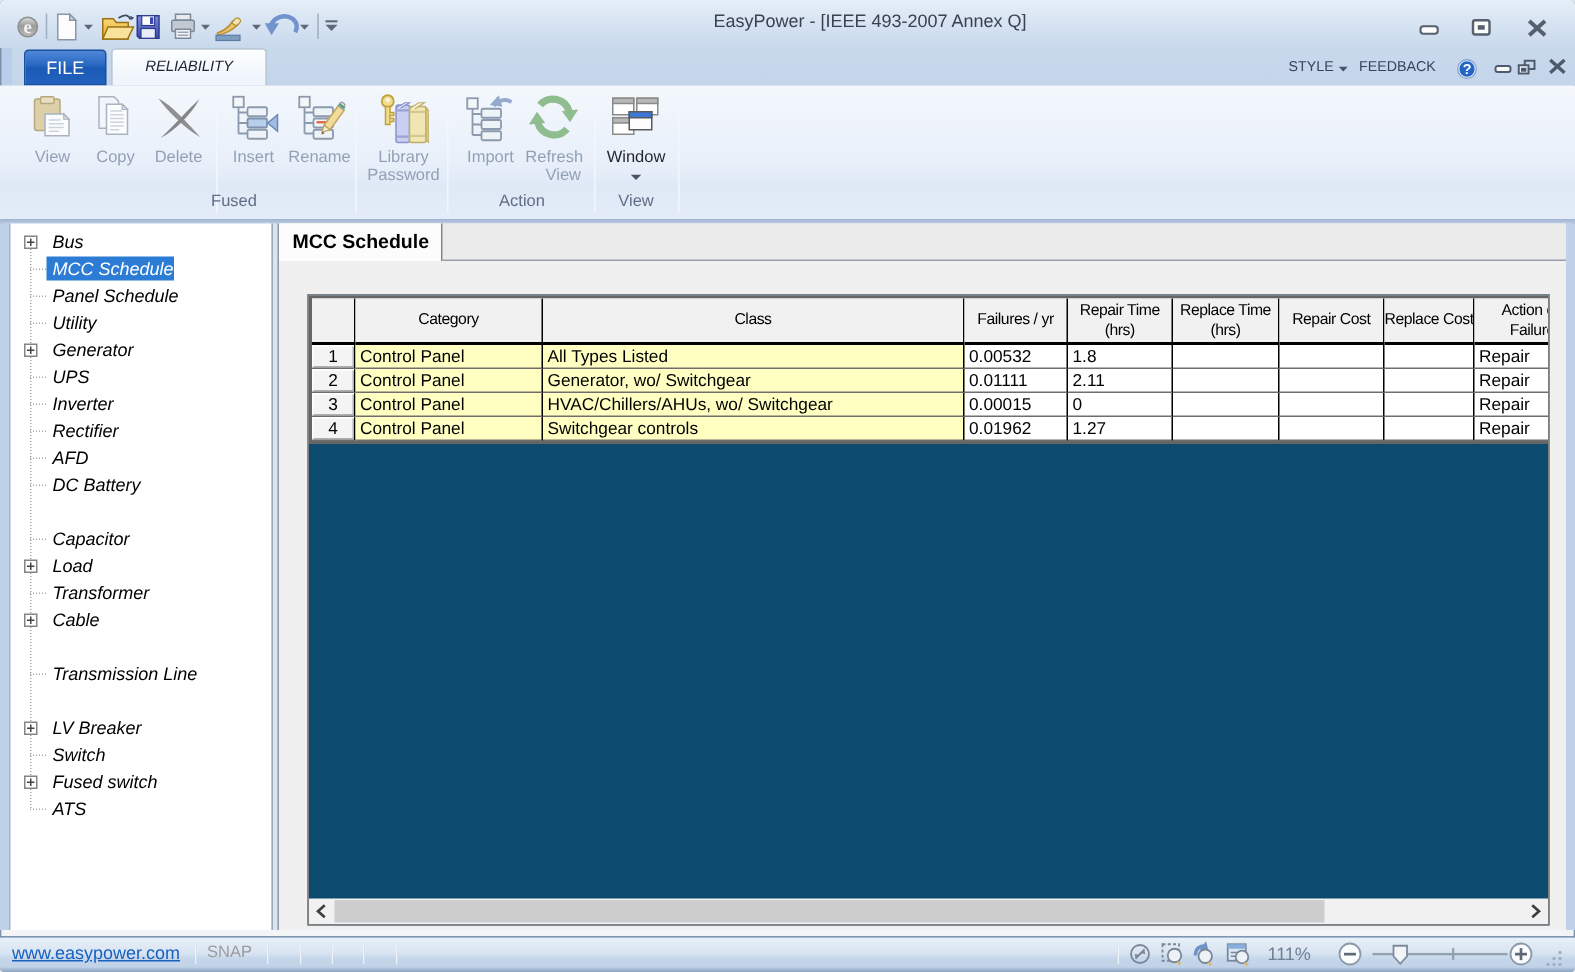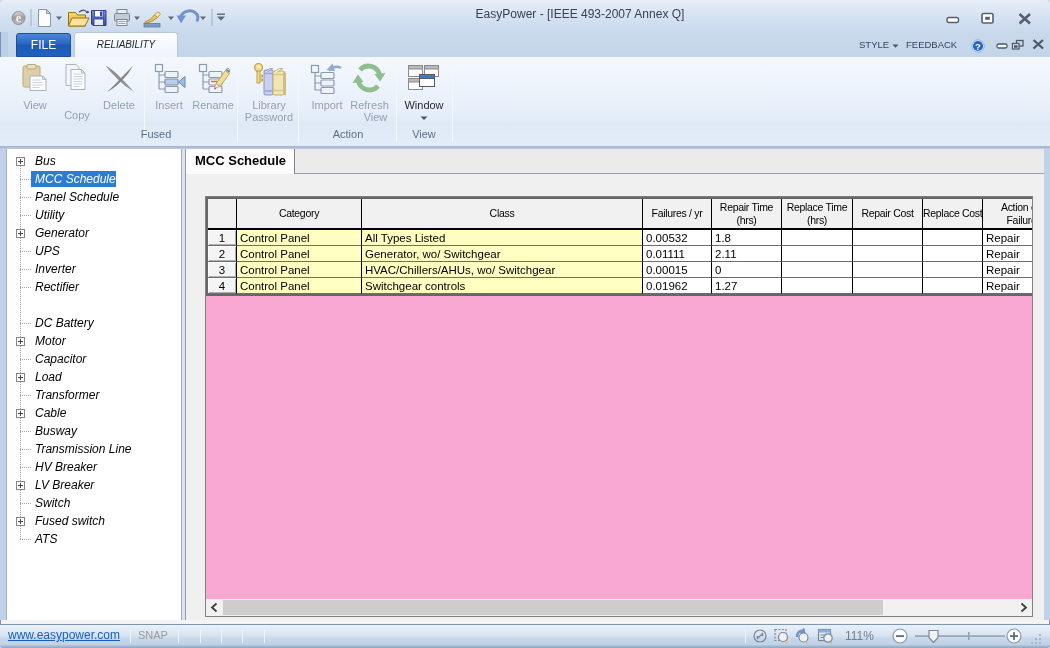--- a/index.html
+++ b/index.html
@@ -49,21 +49,21 @@
 .tbox { position:absolute; left:9px; top:5px; width:9px; height:9px; background:#fff; border:1px solid #848484; }
 .tbox:before { content:""; position:absolute; left:1px; top:3px; width:5px; height:1px; background:#444; }
 .tbox:after  { content:""; position:absolute; left:3px; top:1px; width:1px; height:5px; background:#444; }
 .tlbl { position:absolute; left:28px; top:2px; white-space:nowrap; }
 #vline { position:absolute; left:13px; top:11px; width:1px; height:379px;
   background:repeating-linear-gradient(to bottom,#a6a6a6 0 1px,transparent 1px 2px); }
 
 #tabbar { position:absolute; left:0; top:0; width:858px; height:25px; background:#ebebec; border-bottom:1px solid #999fa8; }
 #doctab { position:absolute; left:0; top:0; width:109px; height:25px; background:#fcfcfc;
   border-right:1px solid #7f848c; font-size:13px; font-weight:bold; color:#000; line-height:24px; padding-left:9px; }
-#gridview { position:absolute; left:19px; top:47px; width:828px; height:421px; border:1px solid #808080; background:#f9a8d4; overflow:hidden; }
+#gridview { position:absolute; left:19px; top:47px; width:828px; height:421px; border:1px solid #808080; background:#0c4a6e; overflow:hidden; }
 #rtable { position:absolute; left:0; top:0; width:857px; border-collapse:separate; border-spacing:0; table-layout:fixed; background:#fff;
   font-size:11.5px; border:2px solid #666; }
 #rtable td, #rtable th { border-right:1px solid #000; border-bottom:1px solid #6e6e6e; padding:0 0 0 3px;
   overflow:hidden; white-space:nowrap; font-weight:normal; text-align:left; }
 #rtable thead th { border-bottom:2px solid #000; text-align:center; padding:0; background:#f1f1f1; height:31px; line-height:13px; font-size:10.5px; letter-spacing:-0.3px; }
 #rtable td { height:16px; }
 #rtable td.num { text-align:center; background:#f4f4f4; padding:0;
   border-right:1px solid #000; box-shadow:inset 1px 1px 0 #fff, inset -1px -1px 0 #b0b0b0; }
 #rtable td.yel { background:#ffffc2; }
 
@@ -263,21 +263,21 @@
         <rect x="17.5" y="1.5" width="14" height="3.5" fill="#b9b9b9"></rect>
         <rect x="1.5" y="14.5" width="14" height="11" fill="#fff"></rect>
         <rect x="1.5" y="14.5" width="14" height="3.5" fill="#b9b9b9"></rect>
       </g>
       <g stroke="#5a5a5a" stroke-width="1">
         <rect x="12.5" y="10.5" width="15" height="12" fill="#fdfdfd"></rect>
         <rect x="12.5" y="10.5" width="15" height="4" fill="#3c77d8"></rect>
       </g>
     </svg>
     <div class="abs rbtnlabel" style="left:13px;  top:42px; width:44px;">View</div>
-    <div class="abs rbtnlabel" style="left:55px;  top:52px; width:44px;">Copy</div>
+    <div class="abs rbtnlabel" style="left:55px;  top:42px; width:44px;">Copy</div>
     <div class="abs rbtnlabel" style="left:97px;  top:42px; width:44px;">Delete</div>
     <div class="abs rbtnlabel" style="left:147px; top:42px; width:44px;">Insert</div>
     <div class="abs rbtnlabel" style="left:190px; top:42px; width:46px;">Rename</div>
     <div class="abs rbtnlabel" style="left:242px; top:42px; width:54px;">Library<br>Password</div>
     <div class="abs rbtnlabel" style="left:305px; top:42px; width:44px;">Import</div>
     <div class="abs rbtnlabel" style="left:346px; top:42px; width:47px;">Refresh<span style="display:block;padding-left:12px;">View</span></div>
     <div class="abs rbtnlabel on" style="left:400px; top:42px; width:48px;">Window</div>
     <svg class="abs" style="left:419px; top:58px;" width="10" height="6" viewBox="0 0 10 6">
         <path d="M1.5 1.5 h7 l-3.5 3.5 z" fill="#4a5467"></path>
       </svg>
@@ -311,55 +311,47 @@
           <div class="tlbl">Generator</div>
         </div>
       <div class="trow" style="top:111px;">
           <div class="tdot"></div>
           <div class="tlbl">Inverter</div>
         </div>
       <div class="trow" style="top:129px;">
           <div class="tdot"></div>
           <div class="tlbl">Rectifier</div>
         </div>
+      <div class="trow" style="top:147px;">
+          <div class="tdot"></div>
+          <div class="tlbl">AFD</div>
+        </div>
       <div class="trow" style="top:165px;">
           <div class="tdot"></div>
           <div class="tlbl">DC Battery</div>
-        </div>
-      <div class="trow" style="top:183px;">
-          <div class="tbox"></div>
-          <div class="tlbl">Motor</div>
         </div>
       <div class="trow" style="top:201px;">
           <div class="tdot"></div>
           <div class="tlbl">Capacitor</div>
         </div>
       <div class="trow" style="top:219px;">
           <div class="tbox"></div>
           <div class="tlbl">Load</div>
         </div>
       <div class="trow" style="top:237px;">
           <div class="tdot"></div>
           <div class="tlbl">Transformer</div>
         </div>
       <div class="trow" style="top:255px;">
           <div class="tbox"></div>
           <div class="tlbl">Cable</div>
         </div>
-      <div class="trow" style="top:273px;">
-          <div class="tdot"></div>
-          <div class="tlbl">Busway</div>
-        </div>
       <div class="trow" style="top:291px;">
           <div class="tdot"></div>
           <div class="tlbl">Transmission Line</div>
-        </div>
-      <div class="trow" style="top:309px;">
-          <div class="tdot"></div>
-          <div class="tlbl">HV Breaker</div>
         </div>
       <div class="trow" style="top:327px;">
           <div class="tbox"></div>
           <div class="tlbl">LV Breaker</div>
         </div>
       <div class="trow" style="top:345px;">
           <div class="tdot"></div>
           <div class="tlbl">Switch</div>
         </div>
       <div class="trow" style="top:363px;">

